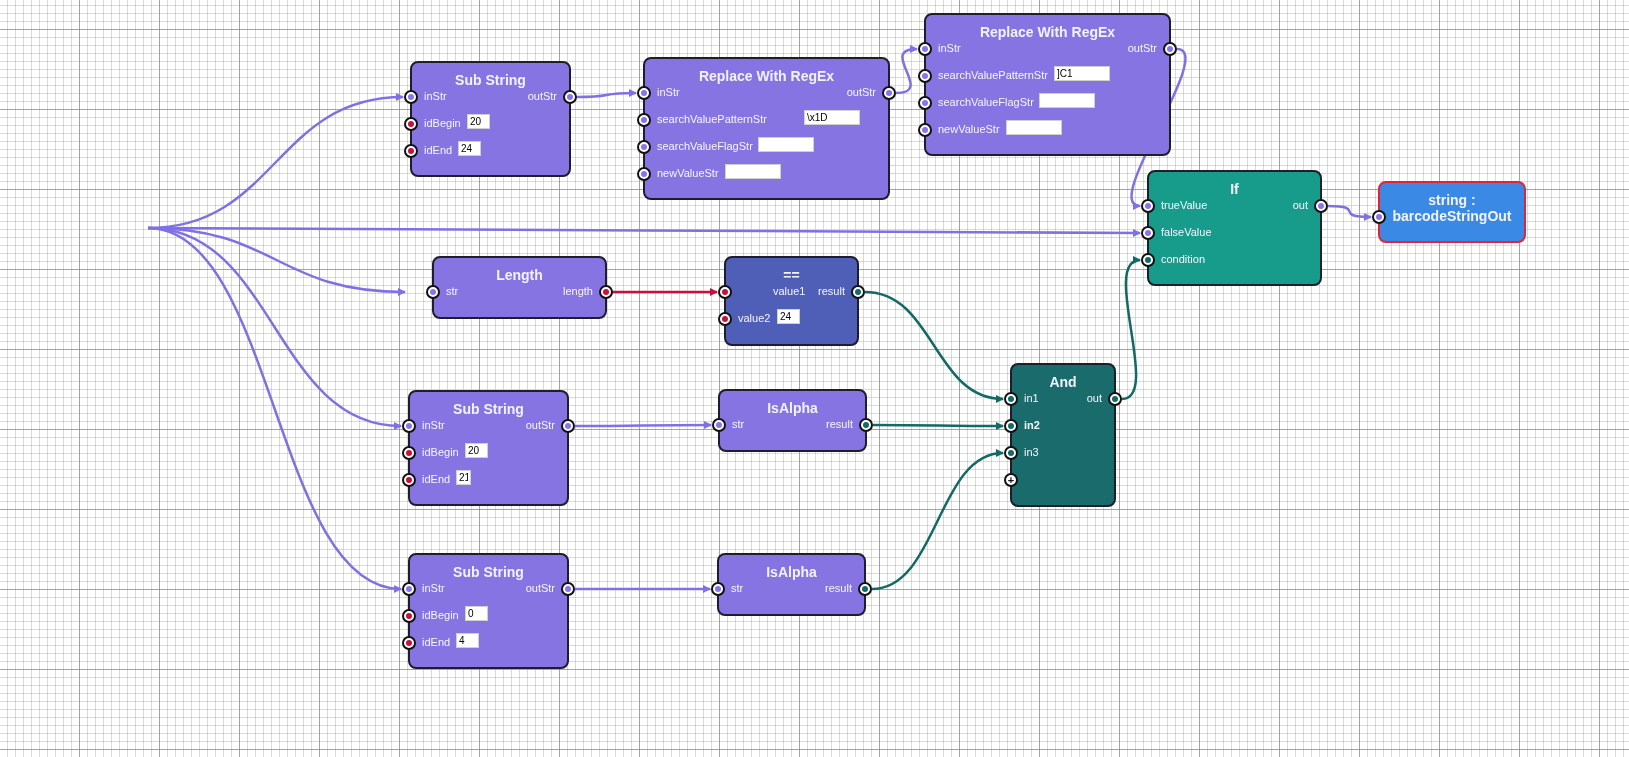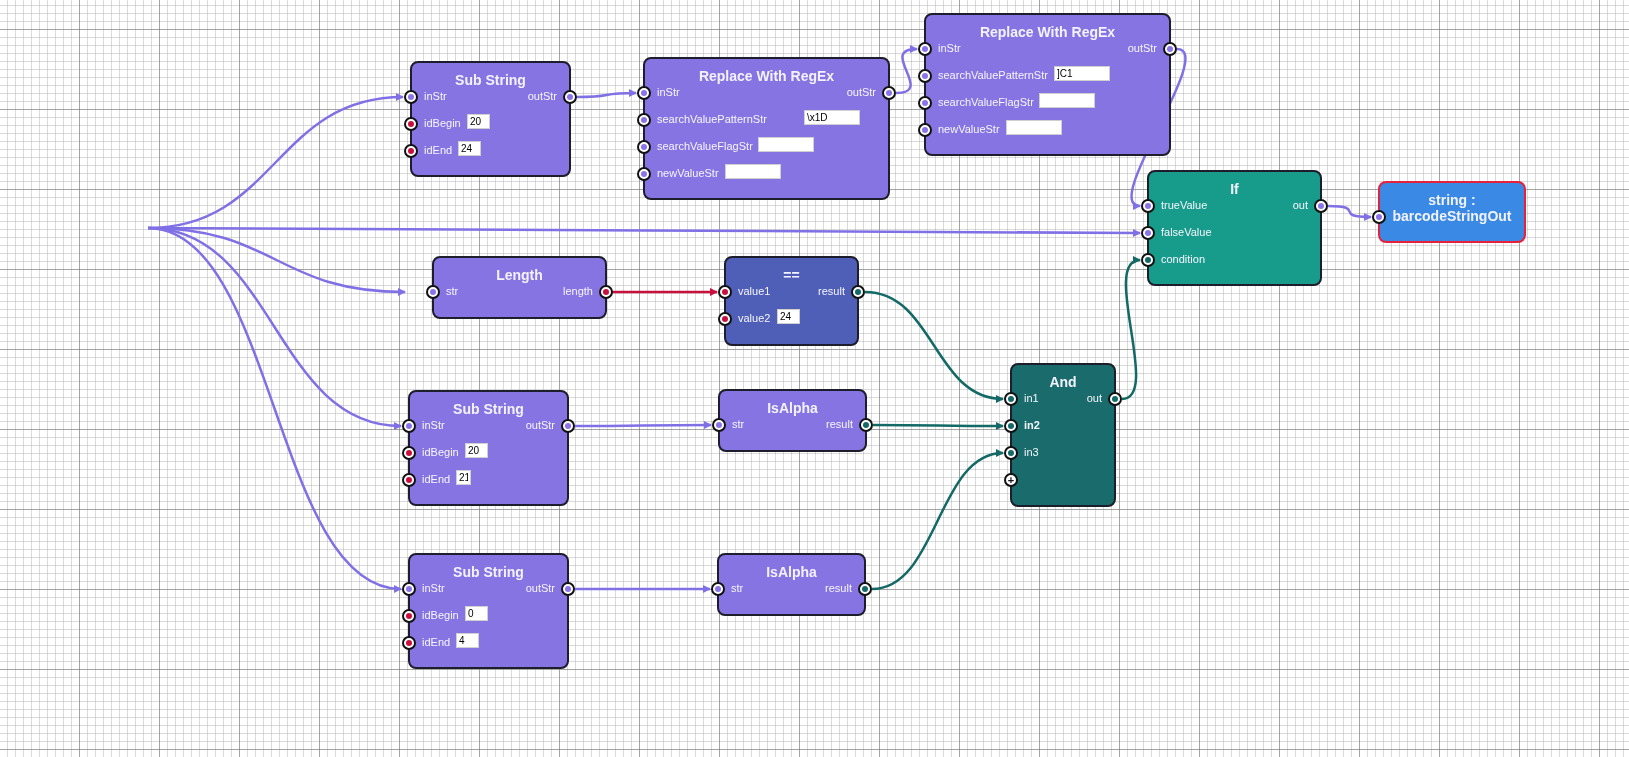--- a/index.html
+++ b/index.html
@@ -162,21 +162,21 @@
     <div class="title">Length</div>
     <div class="port in p-str" style="top:27px;"></div>
     <div class="lbl in" style="top:27px;">str</div>
     <div class="port out p-num" style="top:27px;"></div>
     <div class="lbl out" style="top:27px;">length</div>
   </div>
 
   <div class="node indigo" style="left:724px;top:256px;width:135px;height:90px;">
     <div class="title">==</div>
     <div class="port in p-num" style="top:27px;"></div>
-    <div class="lbl in" style="top:27px;">value1</div>
+    <div class="lbl in" style="top:27px;margin-left:35px;">value1</div>
     <div class="port out p-bool" style="top:27px;"></div>
     <div class="lbl out" style="top:27px;">result</div>
     <div class="port in p-num" style="top:54px;"></div>
     <div class="lbl in" style="top:54px;">value2</div>
     <input class="field" style="left: 51px; top: 51px; width: 23px;" value="24">
   </div>
 
   <div class="node purple" style="left:408px;top:390px;width:161px;height:116px;">
     <div class="title">Sub String</div>
     <div class="port in p-str" style="top:27px;"></div>

